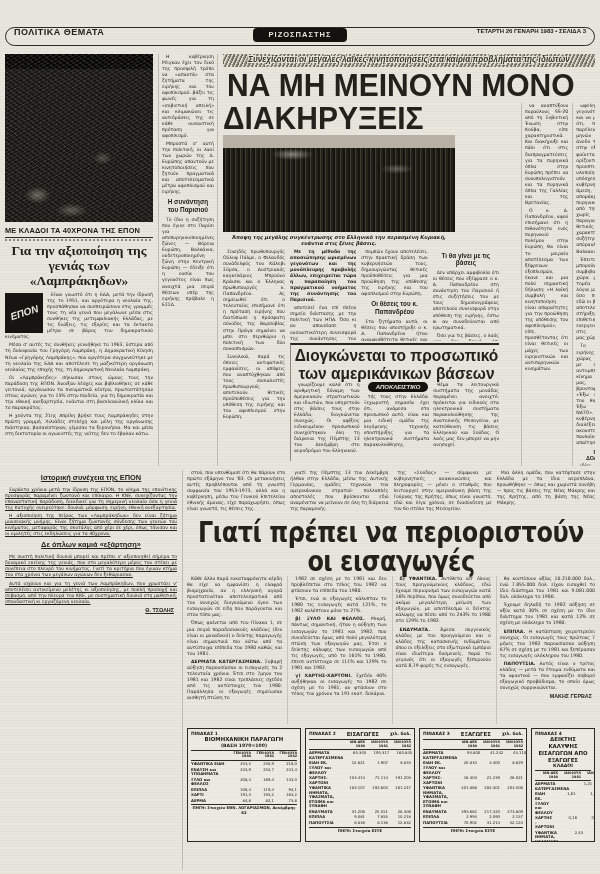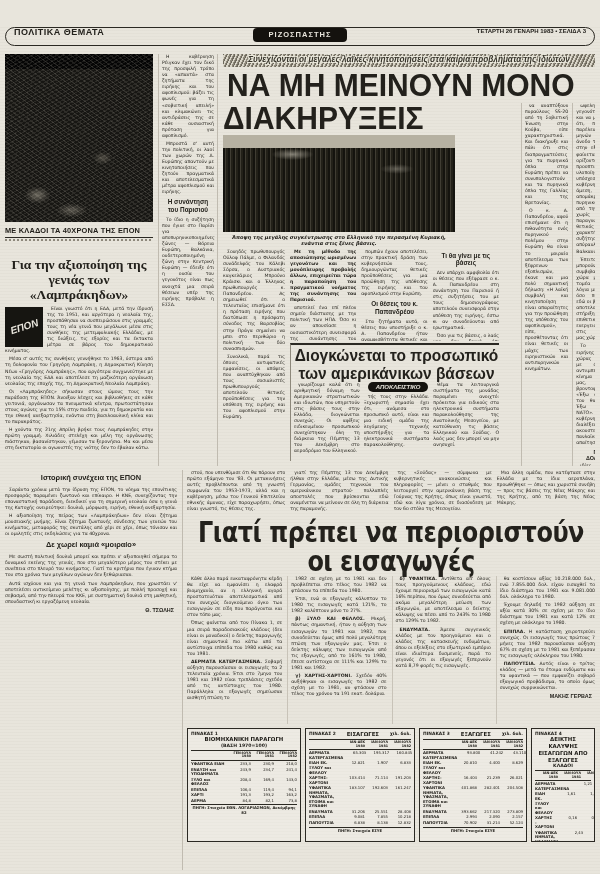--- a/index.html
+++ b/index.html
@@ -37,21 +37,21 @@
       radial-gradient(14px 9px at 66% 62%, rgba(200,192,172,.30), transparent 70%),
       radial-gradient(22px 10px at 45% 93%, rgba(210,202,184,.35), transparent 70%),
       repeating-linear-gradient(37deg, rgba(205,200,185,.14) 0 1px, transparent 1px 4px),
       repeating-linear-gradient(-29deg, rgba(220,214,198,.10) 0 1px, transparent 1px 3px),
       linear-gradient(180deg,#050505 0 9%,#171613 9% 100%);}
   .kicker{font:bold 7.4px/1.2 "Liberation Sans",sans-serif;letter-spacing:.2px;
           border-bottom:1px solid #2b2923;padding-bottom:1px;}
   .kicker-rule{height:2px;margin:1px 0 2px;
      background:repeating-linear-gradient(90deg,#8d887b 0 2px,transparent 2px 4px);}
   .epon-headline{font:bold 13.5px/15px "Liberation Serif",serif;text-align:center;
-                 margin:16px 0 4px;}
+                 margin:2px 0 4px;}
   .epon-body{height:152px;overflow:hidden;}
   .epon-emblem{float:left;width:38px;height:40px;background:#161511;margin:1px 4px 1px 0;
                display:flex;align-items:center;justify-content:center;}
   .epon-emblem i{color:#e8e5dc;font:bold italic 10px/1 "Liberation Sans",sans-serif;
                  transform:rotate(-18deg);}
   .subheadL{font:bold 7.4px/1.2 "Liberation Sans",sans-serif;text-align:center;margin:4px 2px;}
   
   .banner-strip{height:13px;margin-bottom:2px;display:flex;align-items:center;
      justify-content:center;overflow:hidden;
      background:repeating-linear-gradient(115deg,#6e695d 0 1px,#d9d5c8 1px 2.5px,#8e897b 2.5px 3.5px);}
@@ -84,21 +84,21 @@
   .bases-box{border-top:2px solid #2b2923;border-left:1px solid #8d887b;
              margin-top:2px;padding:2px 0 0 3px;height:123px;overflow:hidden;}
   .bases-box h3{margin:0 0 2px;font:bold 15.5px/16.5px "Liberation Sans",sans-serif;
                 text-align:center;transform:scaleY(1.05);transform-origin:center top;}
   .bases-cols{display:flex;gap:4px;height:84px;overflow:hidden;}
   .bases-cols>div{flex:1;overflow:hidden;}
   .tag{display:inline-block;background:#14120e;color:#e6e3da;border-radius:6px;
        font:bold italic 6px/1 "Liberation Sans",sans-serif;padding:2px 8px;margin:0 0 2px 4px;}
   
   .bandB{margin:4px 5px 0;height:400px;display:flex;gap:5px;overflow:hidden;}
-  .eponB{width:172px;flex:none;overflow:hidden;}
+  .eponB{width:172px;flex:none;overflow:hidden;text-decoration:underline;}
   .importsB{flex:1;overflow:hidden;border-left:1px solid #c0bbb0;padding-left:4px;}
   .c4{display:flex;gap:5px;overflow:hidden;}
   .c4>div{flex:1;overflow:hidden;}
   .striprow{height:46px;}
   .ih1{margin:2px 0 0;font:bold 24px/26px "DejaVu Sans",sans-serif;text-align:center;
        transform:scaleY(1.15);transform-origin:center top;white-space:nowrap;letter-spacing:-.5px;}
   .ih2{margin:3px 0 2px;font:bold 24px/26px "DejaVu Sans",sans-serif;text-align:center;
        transform:scaleY(1.15);transform-origin:center top;letter-spacing:-.5px;}
   .ibody{height:148px;margin-top:3px;}
   .ibody>div{border-left:1px solid #c8c3b8;padding-left:3px;}
@@ -261,21 +261,21 @@
   </div>
 
   <div class="bandB">
 
     <section class="eponB tiny">
       <div class="subheadL">Ιστορική συνέχεια της ΕΠΟΝ</div>
       <div>
           <p>Σαράντα χρόνια μετά την ίδρυση της ΕΠΟΝ, το νόημα της επονίτικης προσφοράς παραμένει ζωντανό και επίκαιρο. Η ΚΝΕ, συνεχίζοντας την επαναστατική παράδοση, διεκδικεί για τη σημερινή νεολαία όσα η γενιά της Κατοχής ονειρεύτηκε: δουλιά, μόρφωση, ειρήνη, εθνική ανεξαρτησία.</p>
           <p>Η αξιοποίηση της πείρας των «Λαμπράκηδων» δεν είναι ζήτημα μουσειακής μνήμης. Είναι ζήτημα ζωντανής σύνδεσης των γενεών του κινήματος, μεταφοράς της σκυτάλης από χέρι σε χέρι, όπως τόνισαν και οι ομιλητές στις εκδηλώσεις για τα 40χρονα.</p>
         </div>
-      <div class="subheadL">Δε χωρεί καμιά «μοιραίο»</div>
+      <div class="subheadL">Δε όπλων καμιά «εξάρτηση»</div>
       <div>
           <p>Με σωστή πολιτική δουλιά μπορεί και πρέπει ν' αξιοποιηθεί σήμερα το δυναμικό εκείνης της γενιάς, που στο μεγαλύτερο μέρος του στέκει με συνέπεια στο πλευρό του κινήματος. Γιατί τα κριτήρια που έγιναν κτήμα του στα χρόνια των μεγάλων αγώνων δεν ξεθώριασαν.</p>
           <p>Αυτά ισχύουν και για τη γενιά των Λαμπράκηδων, που χρωστάει ν' αποτελέσει αντικείμενο μελέτης κι αξιοποίησης, με πολλή προσοχή και σεβασμό, από την πλευρά του ΚΚΕ, με συστηματική δουλιά στη μαθητική, σπουδαστική κι εργαζόμενη νεολαία.</p>
         </div>
       <div class="byline">Θ. ΤΣΩΛΗΣ</div>
     </section>
 
     <section class="importsB">
       <div class="c4 striprow tiny">
         <div>

